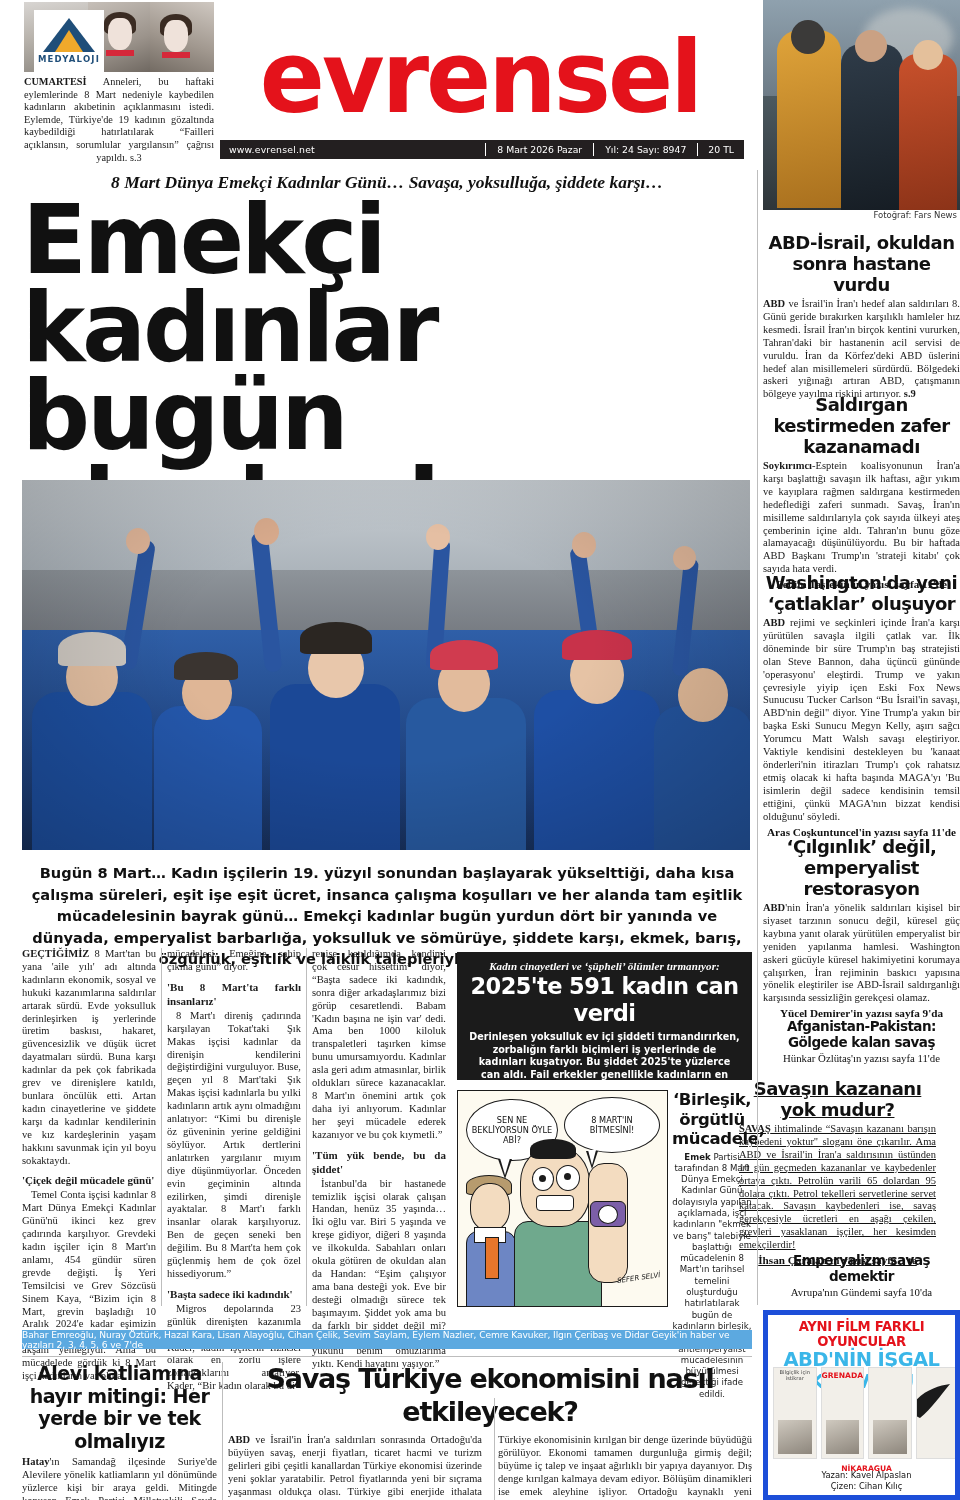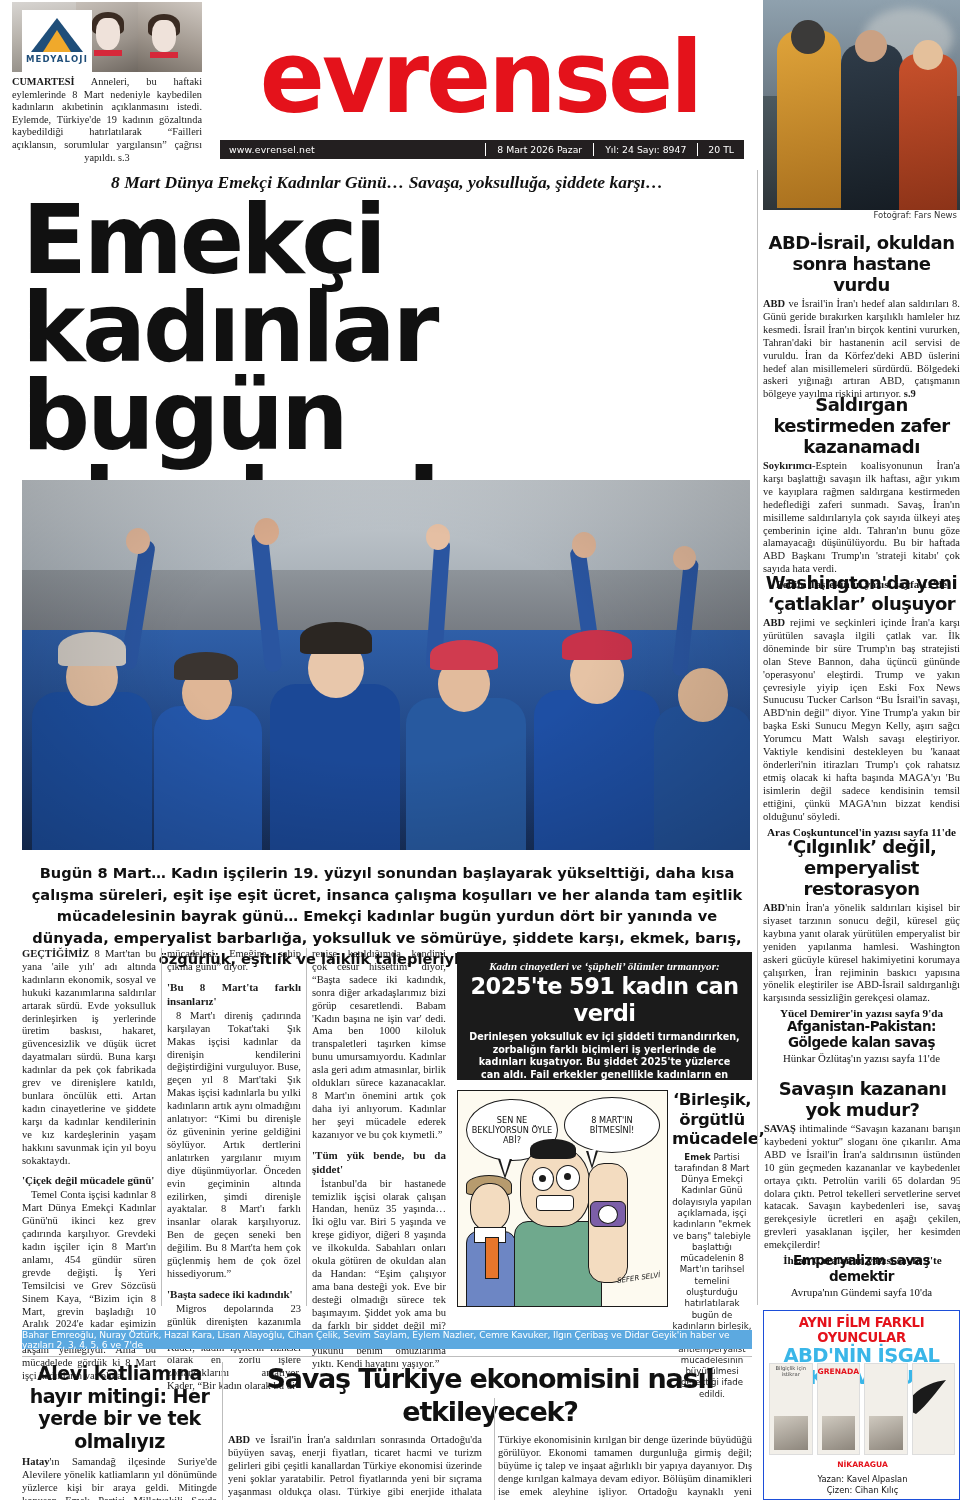--- a/index.html
+++ b/index.html
@@ -9,21 +9,21 @@
     font-family:"Liberation Serif", serif;
     color:#111;
     overflow:hidden;
     position:relative;
   }
   .page{position:relative;width:960px;height:1500px;}
 
   
   .topstrip{position:absolute;left:0;top:0;width:960px;height:160px;}
 
-  .promo{position:absolute;left:12px;top:2px;width:190px;}
+  .promo{position:absolute;left:24px;top:2px;width:190px;}
   .promo-photo{
     position:relative;width:190px;height:70px;overflow:hidden;
     background:#7d7a78;
   }
   .pp-a{position:absolute;left:0;top:0;width:64px;height:70px;background:linear-gradient(170deg,#d8d5d2 0%,#b9b4ad 45%,#8d8881 100%);}
   .pp-b{position:absolute;left:64px;top:0;width:62px;height:70px;background:linear-gradient(160deg,#c6bfb8 0%,#9b938b 60%,#6f6861 100%);}
   .pp-c{position:absolute;left:126px;top:0;width:64px;height:70px;background:linear-gradient(200deg,#cfc8c1 0%,#a1988f 55%,#736b63 100%);}
   .pp-face{position:absolute;background:#efe2da;border-radius:40% 40% 45% 45%;}
   .pp-f1{left:84px;top:16px;width:24px;height:32px;}
   .pp-f2{left:140px;top:18px;width:24px;height:32px;}
@@ -210,21 +210,21 @@
     font-family:"DejaVu Sans",sans-serif;font-weight:700;font-size:27px;line-height:33px;
     color:#111;letter-spacing:-1.2px;text-align:center;
   }
   .br-cols{display:flex;gap:16px;margin-top:6px;}
   .br-col{width:254px;font-size:10.5px;line-height:12.9px;text-align:justify;color:#1a1a1a;}
   .br-col b{font-weight:700;}
 
   
   .adbox{
     position:absolute;left:763px;top:1310px;width:197px;height:190px;
-    background:#ffffff;border:1px solid #1d4ed8;overflow:hidden;box-sizing:border-box;
+    background:#ffffff;border:5px solid #1d4ed8;overflow:hidden;box-sizing:border-box;
   }
   .ad-l1{font-family:"DejaVu Sans",sans-serif;font-weight:700;font-size:13.2px;color:#e4121b;text-align:center;margin-top:4px;letter-spacing:-.3px;}
   .ad-l2{font-family:"DejaVu Sans",sans-serif;font-weight:700;font-size:19.5px;color:#3ab6e8;text-align:center;letter-spacing:-.6px;line-height:22px;}
   .ad-grid{position:absolute;left:5px;top:52px;width:186px;height:92px;display:flex;gap:4px;}
   .ad-cell{flex:1;background:#f2efe9;border:1px solid #ddd;position:relative;overflow:hidden;}
   .ad-cap{font-family:"DejaVu Sans",sans-serif;font-weight:700;font-size:7.6px;color:#e4121b;text-align:center;margin-top:3px;}
   .ad-sub{font-family:"DejaVu Sans",sans-serif;font-size:5.2px;color:#444;text-align:center;line-height:6px;padding:1px 2px;}
   .ad-img{position:absolute;left:4px;bottom:4px;right:4px;height:34px;background:linear-gradient(160deg,#cfc9bf,#8d867c);}
   .ad-bird{position:absolute;right:6px;top:14px;width:46px;height:40px;}
   .ad-credit{position:absolute;left:0;bottom:3px;width:197px;text-align:center;font-family:"DejaVu Sans",serif;font-size:8.3px;color:#111;line-height:11px;}
@@ -424,21 +424,21 @@
       </div>
       <div style="position: absolute; left: 763px; width: 197px; top: 836px;">
         <div style="font-family: &quot;DejaVu Sans&quot;, sans-serif; font-weight: 700; font-size: 18px; line-height: 21px; text-align: center; letter-spacing: -0.5px; color: rgb(17, 17, 17);">‘Çılgınlık’ değil, emperyalist restorasyon</div>
         <div style="font-size: 10.5px; line-height: 12.9px; text-align: justify; margin-top: 3px; color: rgb(26, 26, 26);"><b>ABD</b>'nin İran'a yönelik saldırıları kişisel bir siyaset tarzının sonucu değil, küresel güç kaybına yanıt olarak yürütülen emperyalist bir yeniden yapılanma hamlesi. Washington askeri gücüyle küresel hakimiyetini korumaya çalışırken, İran rejiminin baskıcı yapısına yönelik eleştiriler ise ABD-İsrail saldırganlığı karşısında sessizliğin gerekçesi olamaz.</div>
         <div style="font-family: &quot;Liberation Serif&quot;, serif; font-weight: 700; font-size: 11.2px; text-align: center; margin-top: 2px; color: rgb(17, 17, 17);">Yücel Demirer'in yazısı sayfa 9'da</div>
       </div>
       <div style="position: absolute; left: 763px; width: 197px; top: 1018px;">
         <div style="font-family: &quot;DejaVu Sans&quot;, sans-serif; font-weight: 700; font-size: 13.5px; line-height: 16px; text-align: center; letter-spacing: -0.5px; color: rgb(17, 17, 17);">Afganistan-Pakistan: Gölgede kalan savaş</div>
         <div style="font-family: &quot;Liberation Serif&quot;, serif; font-weight: 400; font-size: 10.8px; text-align: center; margin-top: 2px; color: rgb(17, 17, 17);">Hünkar Özlütaş'ın yazısı sayfa 11'de</div>
       </div>
-      <div style="position: absolute; left: 764px; width: 197px; top: 1078px;">
+      <div style="position: absolute; left: 739px; width: 197px; top: 1078px; text-decoration: underline;">
         <div style="font-family: &quot;DejaVu Sans&quot;, sans-serif; font-weight: 700; font-size: 18px; line-height: 21px; text-align: center; letter-spacing: -0.5px; color: rgb(17, 17, 17);">Savaşın kazananı yok mudur?</div>
         <div style="font-size: 10.5px; line-height: 12.9px; text-align: justify; margin-top: 3px; color: rgb(26, 26, 26);"><b>SAVAŞ</b> ihtimalinde “Savaşın kazananı barışın kaybedeni yoktur" sloganı öne çıkarılır. Ama ABD ve İsrail'in İran'a saldırısının üstünden 10 gün geçmeden kazananlar ve kaybedenler ortaya çıktı. Petrolün varili 65 dolardan 95 dolara çıktı. Petrol tekelleri servetlerine servet katacak. Savaşın kaybedenleri ise, savaş gerekçesiyle ücretleri en aşağı çekilen, grevleri yasaklanan işçiler, her kesimden emekçilerdir!</div>
         <div style="font-family: &quot;Liberation Serif&quot;, serif; font-weight: 700; font-size: 11.2px; text-align: center; margin-top: 2px; color: rgb(17, 17, 17);">İhsan Çaralan'ın yazısı sayfa 3'te</div>
       </div>
       <div style="position: absolute; left: 763px; width: 197px; top: 1252px;">
         <div style="font-family: &quot;DejaVu Sans&quot;, sans-serif; font-weight: 700; font-size: 13.5px; line-height: 16px; text-align: center; letter-spacing: -0.5px; color: rgb(17, 17, 17);">Emperyalizm savaş demektir</div>
         <div style="font-family: &quot;Liberation Serif&quot;, serif; font-weight: 400; font-size: 10.8px; text-align: center; margin-top: 2px; color: rgb(17, 17, 17);">Avrupa'nın Gündemi sayfa 10'da</div>
       </div>
     </div>
 

